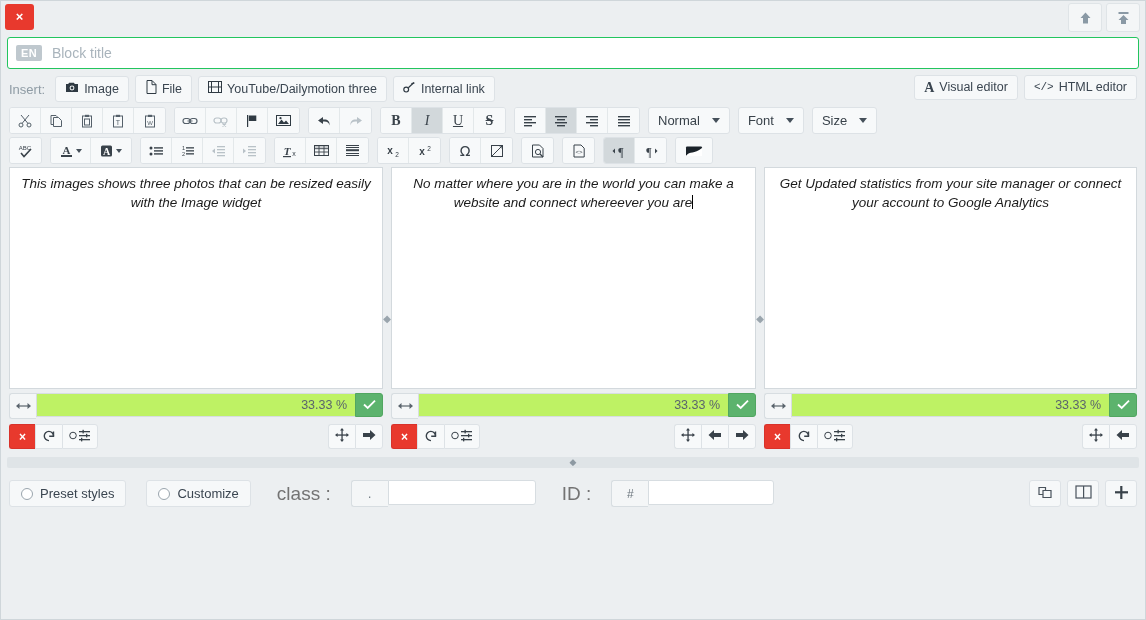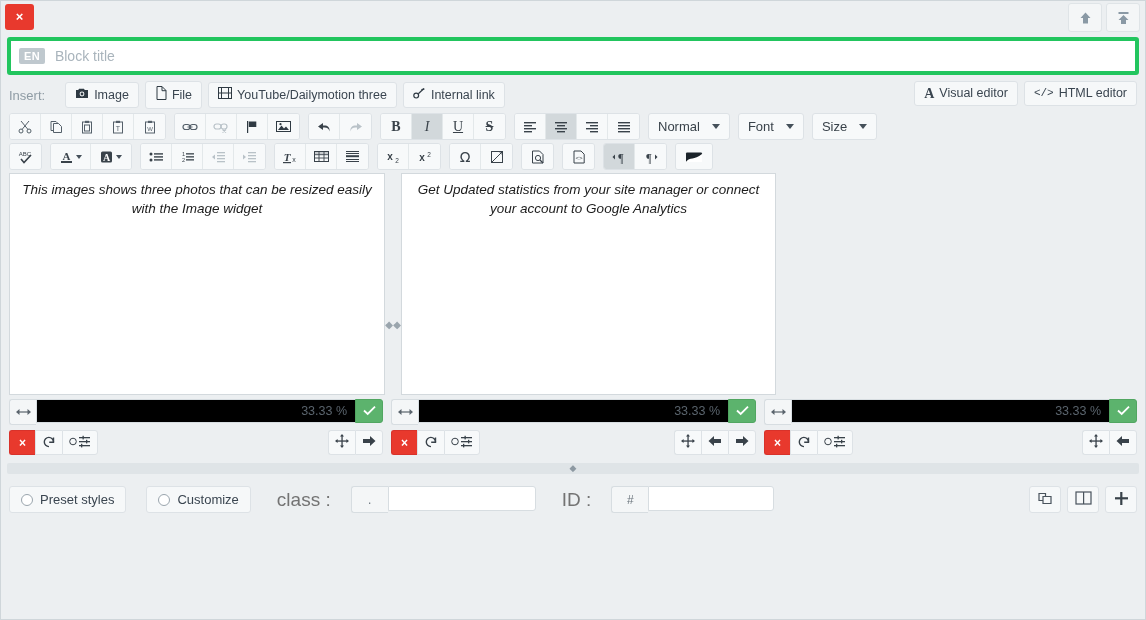--- a/index.html
+++ b/index.html
@@ -66,21 +66,21 @@
     justify-content: center;
     cursor: pointer;
     color: #8a99a5;
   }
   .tb-sq svg { display:block; }
 
   
   .title-row {
     margin: 4px 6px 0 6px;
     background: #fff;
-    border: 4px solid #22c55e;
+    border: 1px solid #22c55e;
     border-radius: 3px;
     height: 30px;
     display: flex;
     align-items: center;
     padding: 0 8px;
   }
   .lang-badge {
     background: #bfc8ce;
     color: #fff;
     font-size: 11px;
@@ -105,21 +105,21 @@
   .insert-row {
     display: flex;
     align-items: center;
     padding: 6px 8px 4px 8px;
     gap: 6px;
     position: relative;
   }
   .insert-label {
     color: #8e9ba4;
     font-size: 13px;
-    margin-right: 14px;
+    margin-right: 4px;
   }
   .btn {
     background: #f6f8f9;
     border: 1px solid #dde2e6;
     border-radius: 3px;
     padding: 4px 9px;
     font-size: 12.5px;
     color: #3a4550;
     cursor: pointer;
     display: inline-flex;
@@ -250,21 +250,21 @@
     border-radius: 3px 0 0 3px;
     display: flex; align-items: center; justify-content: center;
     color: #5a646d;
   }
   .wr-input {
     flex: 1;
     height: 24px;
     box-sizing: border-box;
     border: 1px solid #d7dde1;
     border-right: none;
-    background: #000000;
+    background: #bef264;
     text-align: right;
     padding: 0 8px;
     font-size: 12.5px;
     color: #5a646d;
     font-family: "Liberation Sans", sans-serif;
     outline: none;
   }
   .wr-ok {
     width: 28px;
     height: 24px;
@@ -861,20 +861,25 @@
 
   <div class="columns">
     <div class="col" style="width:374px">
       <div class="col-body">
         <div class="col-text">This images shows three photos that can be resized easily with the Image widget</div>
       </div>
     </div>
     <div class="col-gap">
       <span class="grip">◆</span>
     </div>
+    <div class="col" style="width:365px">
+      <div class="col-body">
+        <div class="col-text"><span>No matter where you are in the world you can make a website and connect whereever you are</span><span class="caret-txt"></span></div>
+      </div>
+    </div>
     <div class="col-gap">
       <span class="grip">◆</span>
     </div>
     <div class="col" style="width:373px">
       <div class="col-body">
         <div class="col-text">Get Updated statistics from your site manager or connect your account to Google Analytics</div>
       </div>
     </div>
   </div>
 

